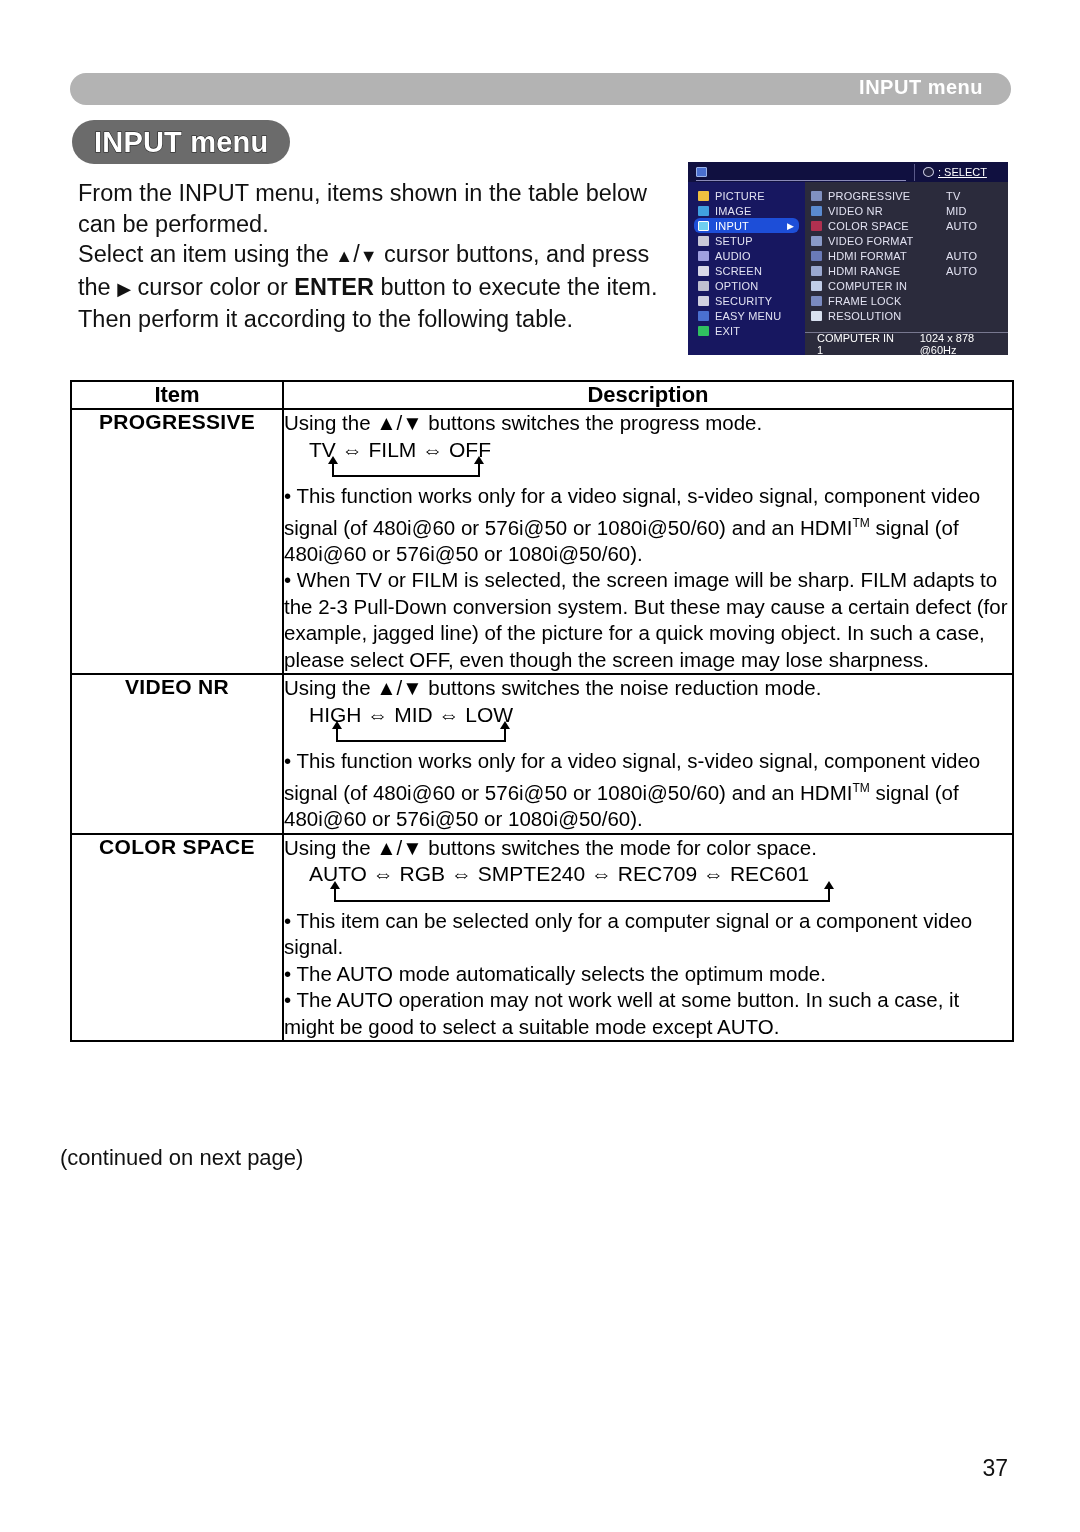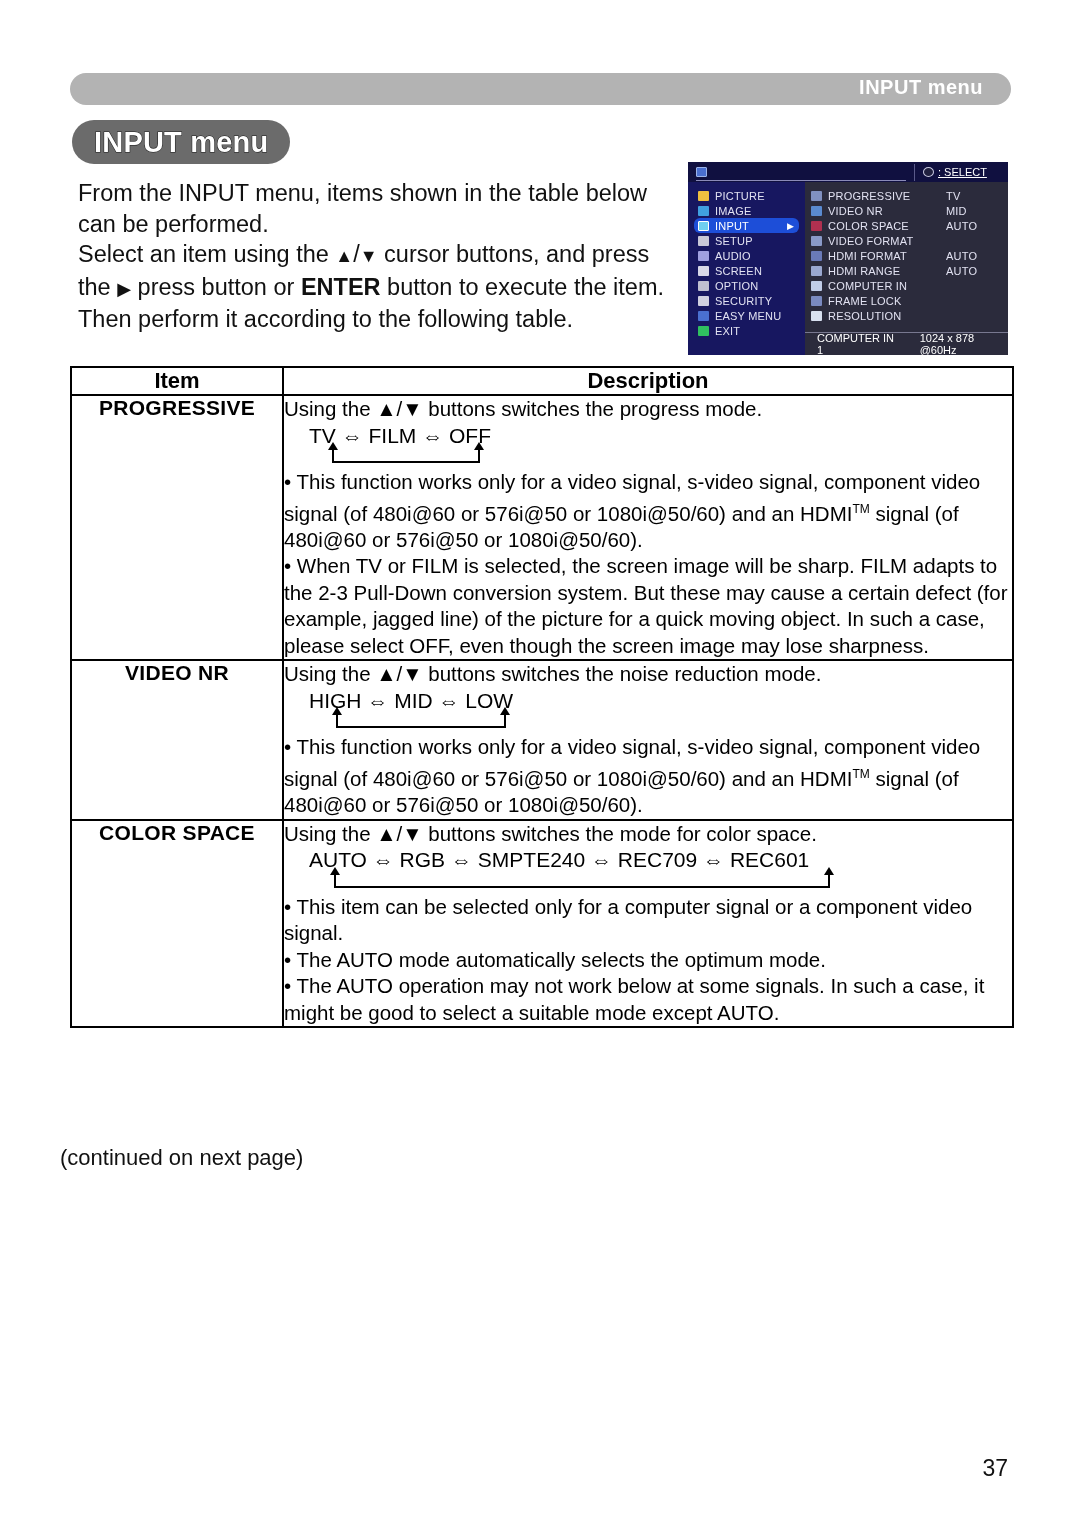--- a/index.html
+++ b/index.html
@@ -135,21 +135,21 @@
   .ic-m { background: #b03050; }
   .ic-n { background: #8a9ac8; }
   .ic-o { background: #6a7ab8; }
   .ic-p { background: #9aa8d0; }
   .ic-q { background: #c0cce8; }
   .ic-r { background: #7a8ac0; }
   .ic-s { background: #d8e0f0; }
 
   
   .tbl {
-    position: absolute; left: 70px; top: 366px;
+    position: absolute; left: 70px; top: 380px;
     width: 944px;
     border-collapse: collapse;
   }
   .tbl td, .tbl th {
     border: 2px solid #000;
     vertical-align: top;
     padding: 0;
   }
   .th-item, .th-desc {
     text-align: center; font-weight: bold; font-size: 22px;
@@ -204,21 +204,21 @@
   </div>
 
   <div class="title-badge">
     <span class="title-badge-text">INPUT menu</span>
   </div>
 
   <div class="intro">
     <span>From the INPUT menu, items shown in the table</span>
     <span>below can be performed.</span><br>
     <span>Select an item using the </span><span class="tri-up"></span>/<span class="tri-dn"></span><span> cursor buttons, and</span>
-    <span>press the </span><span class="tri-rt"></span><span> press button or </span><b>ENTER</b><span> button to</span>
+    <span>press the </span><span class="tri-rt"></span><span> cursor color or </span><b>ENTER</b><span> button to</span>
     <span>execute the item. Then perform it according to the</span>
     <span>following table.</span>
   </div>
 
   <div class="osd">
     <div class="osd-titlebar">
       <div class="osd-title-left">
         <span class="ic ic-grid"></span>
         <span class="osd-title-text">ADVANCED MENU</span>
       </div>
@@ -363,21 +363,21 @@
       <tr>
         <td class="cell-item col-item">COLOR SPACE</td>
         <td class="cell-desc">
           <p>Using the ▲/▼ buttons switches the mode for color space.</p>
           <p class="cycle">AUTO ⇔ RGB ⇔ SMPTE240 ⇔ REC709 ⇔ REC601</p>
           <div class="loop-wrap">
             <div class="loop" style="left:50px; width:496px;"></div>
           </div>
           <p>• This item can be selected only for a computer signal or a component video signal.</p>
           <p>• The AUTO mode automatically selects the optimum mode.</p>
-          <p>• The AUTO operation may not work below at some signals. In such a case, it might be good to select a suitable mode except AUTO.</p>
+          <p>• The AUTO operation may not work well at some button. In such a case, it might be good to select a suitable mode except AUTO.</p>
         </td>
       </tr>
     </tbody>
   </table>
 
   <div class="cont-note">(continued on next page)</div>
   <div class="pagenum">37</div>
 
 </div>
 

